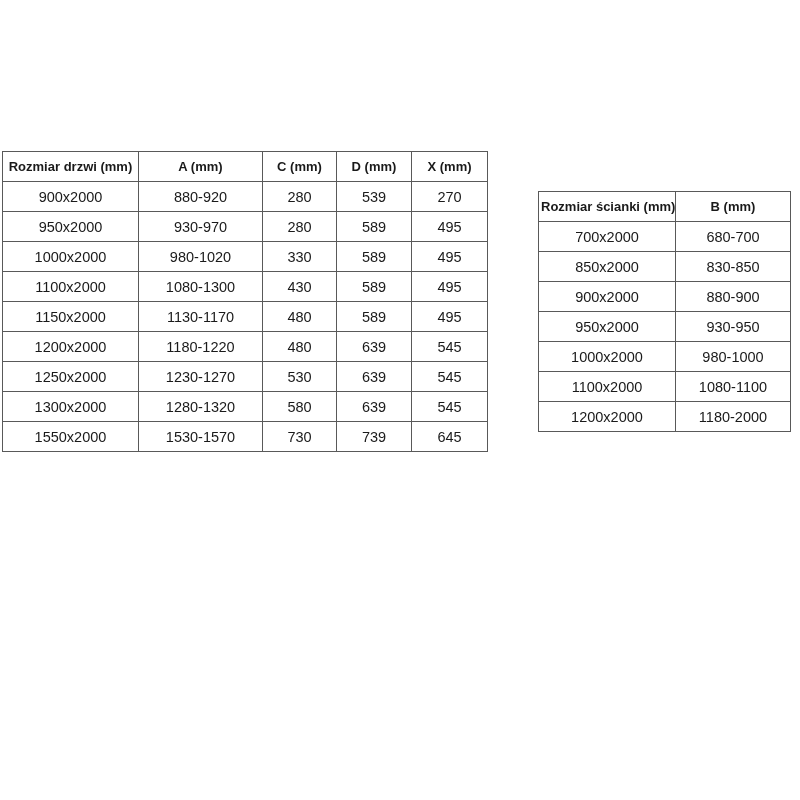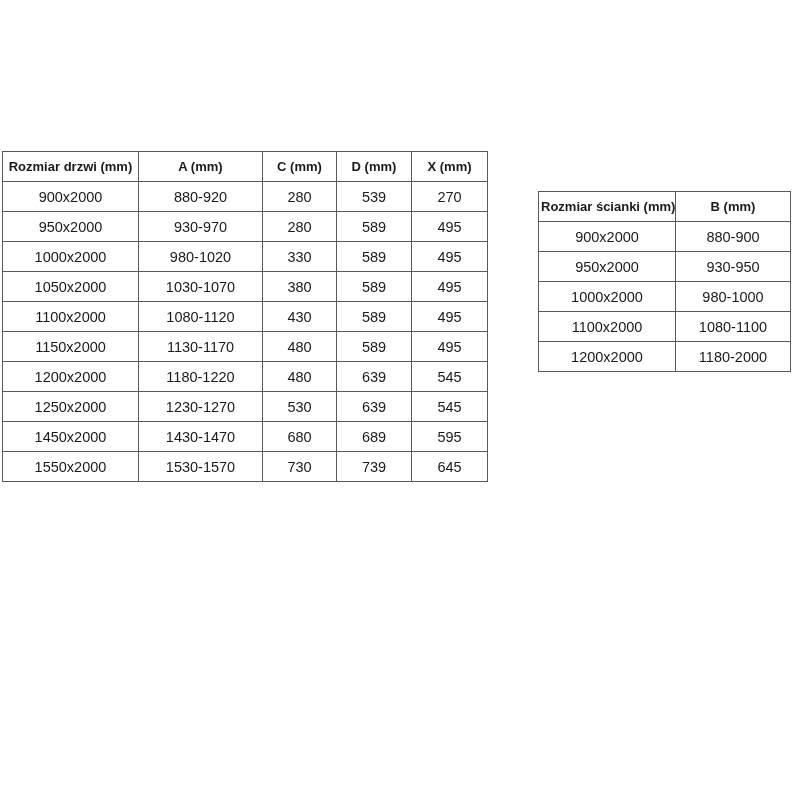--- a/index.html
+++ b/index.html
@@ -76,29 +76,22 @@
           <td>495</td>
         </tr>
         <tr>
           <td>1000x2000</td>
           <td>980-1020</td>
           <td>330</td>
           <td>589</td>
           <td>495</td>
         </tr>
         <tr>
-          <td>1050x2000</td>
-          <td>1030-1070</td>
-          <td>380</td>
-          <td>589</td>
-          <td>495</td>
-        </tr>
-        <tr>
           <td>1100x2000</td>
-          <td>1080-1120</td>
+          <td>1080-1300</td>
           <td>430</td>
           <td>589</td>
           <td>495</td>
         </tr>
         <tr>
           <td>1150x2000</td>
           <td>1130-1170</td>
           <td>480</td>
           <td>589</td>
           <td>495</td>
@@ -111,25 +104,25 @@
           <td>545</td>
         </tr>
         <tr>
           <td>1250x2000</td>
           <td>1230-1270</td>
           <td>530</td>
           <td>639</td>
           <td>545</td>
         </tr>
         <tr>
-          <td>1450x2000</td>
-          <td>1430-1470</td>
-          <td>680</td>
-          <td>689</td>
-          <td>595</td>
+          <td>1300x2000</td>
+          <td>1280-1320</td>
+          <td>580</td>
+          <td>639</td>
+          <td>545</td>
         </tr>
         <tr>
           <td>1550x2000</td>
           <td>1530-1570</td>
           <td>730</td>
           <td>739</td>
           <td>645</td>
         </tr>
       </tbody>
     </table>
@@ -139,20 +132,28 @@
       <col style="width:137px">
       <col style="width:115px">
     </colgroup>
   <thead>
         <tr>
           <th>Rozmiar ścianki (mm)</th>
           <th>B (mm)</th>
         </tr>
       </thead>
       <tbody>
+        <tr>
+          <td>700x2000</td>
+          <td>680-700</td>
+        </tr>
+        <tr>
+          <td>850x2000</td>
+          <td>830-850</td>
+        </tr>
         <tr>
           <td>900x2000</td>
           <td>880-900</td>
         </tr>
         <tr>
           <td>950x2000</td>
           <td>930-950</td>
         </tr>
         <tr>
           <td>1000x2000</td>

